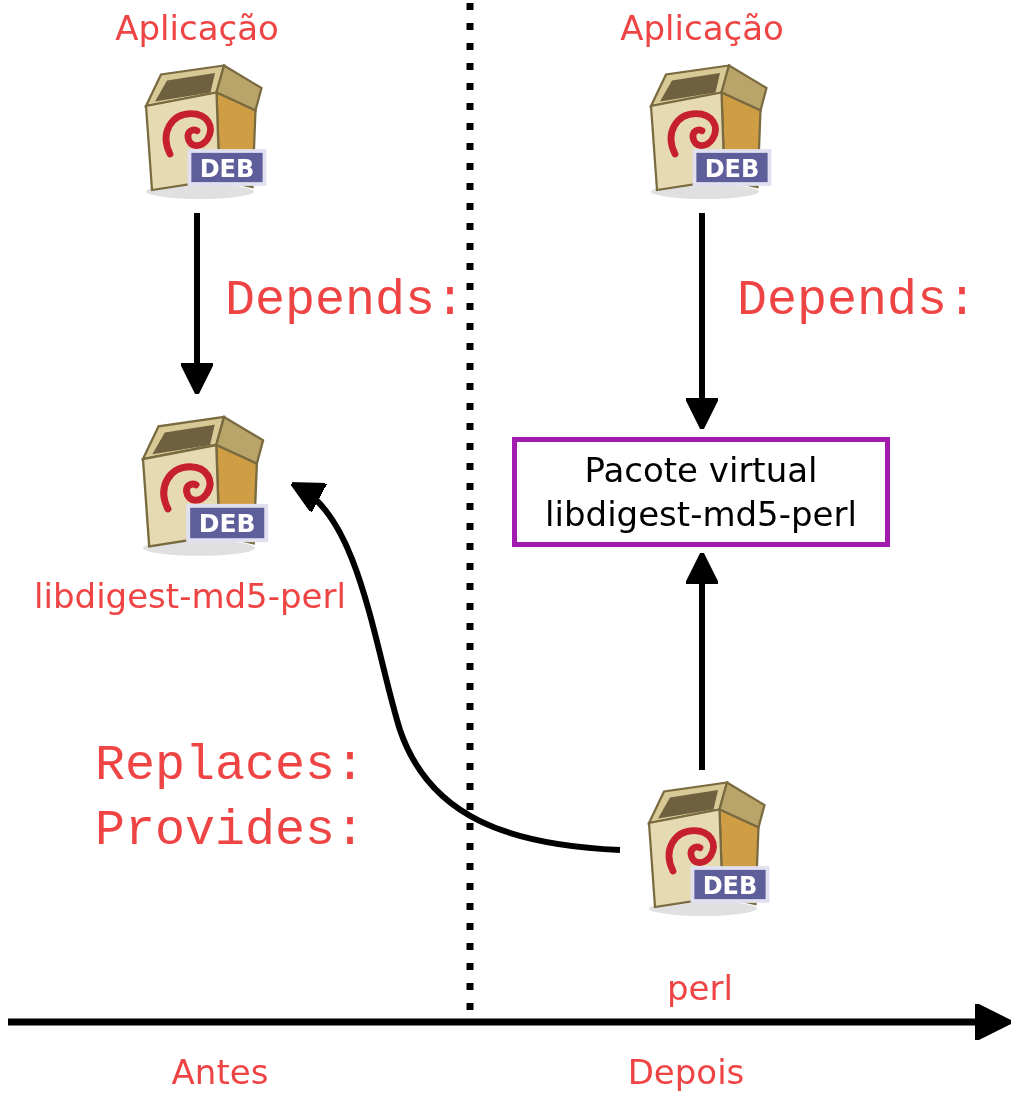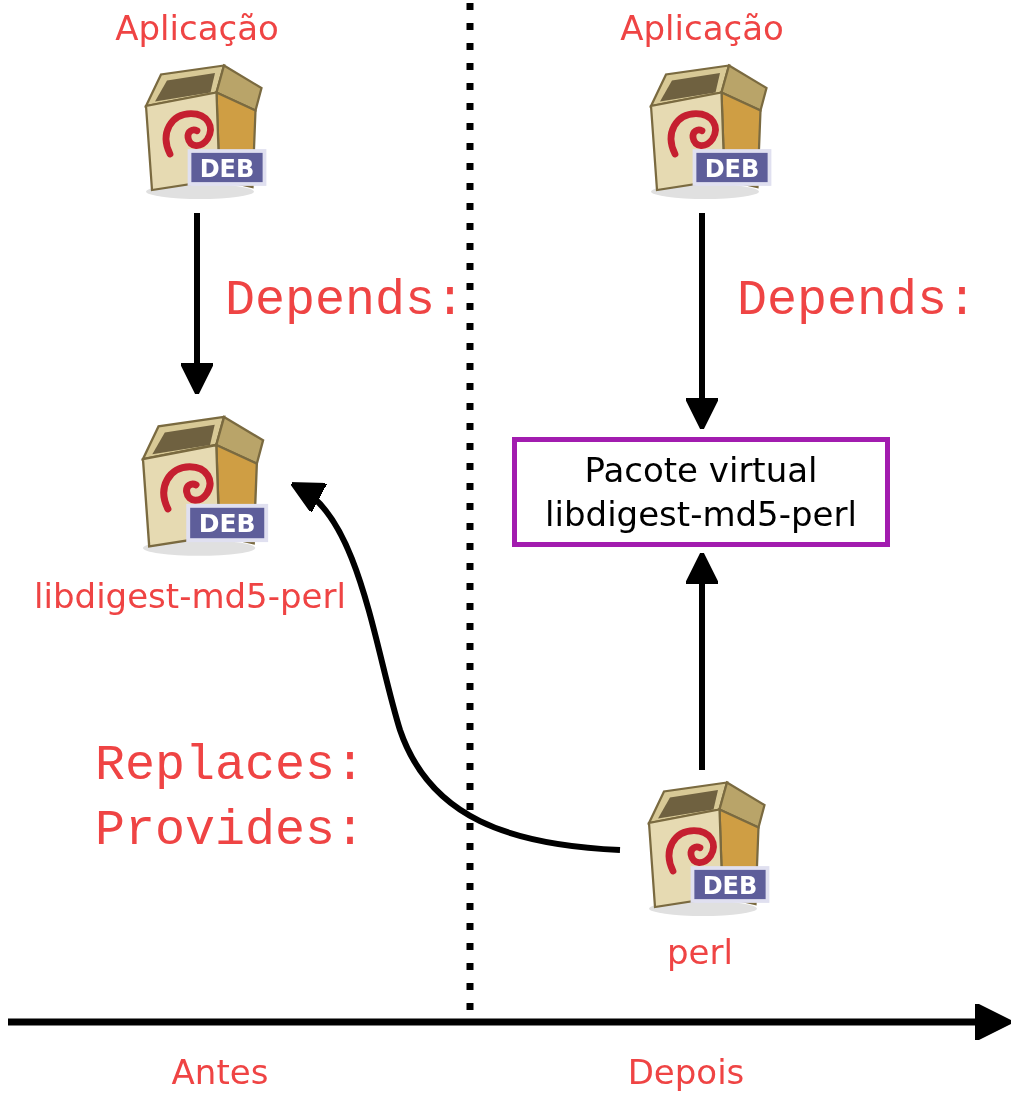--- a/index.html
+++ b/index.html
@@ -120,19 +120,19 @@
     <span>libdigest-md5-perl</span>
   </div>
 
 
   <div class="deb-icon-wrap" style="left:625px; top:772px; width:150px; height:150px;">
     <svg viewBox="0 0 100 100">
         <use href="#deb-box"></use>
       </svg>
   </div>
 
-  <div class="label sans-label" style="left:620px; top:932px; width:160px;">perl</div>
+  <div class="label sans-label" style="left:620px; top:968px; width:160px;">perl</div>
 
   <div class="label sans-label" style="left:140px; top:1052px; width:160px;">Antes</div>
 
   <div class="label sans-label" style="left:596px; top:1052px; width:180px;">Depois</div>
 
 </div>
 
 </body></html>

